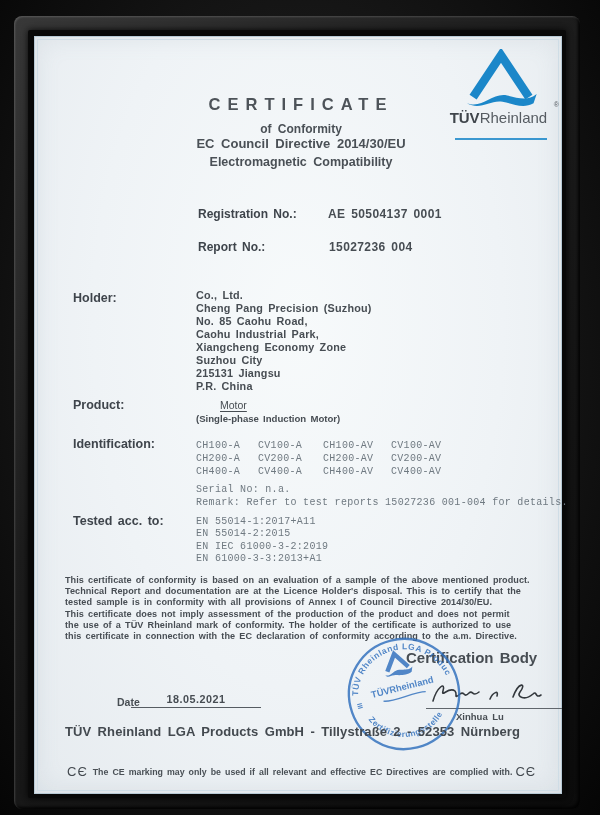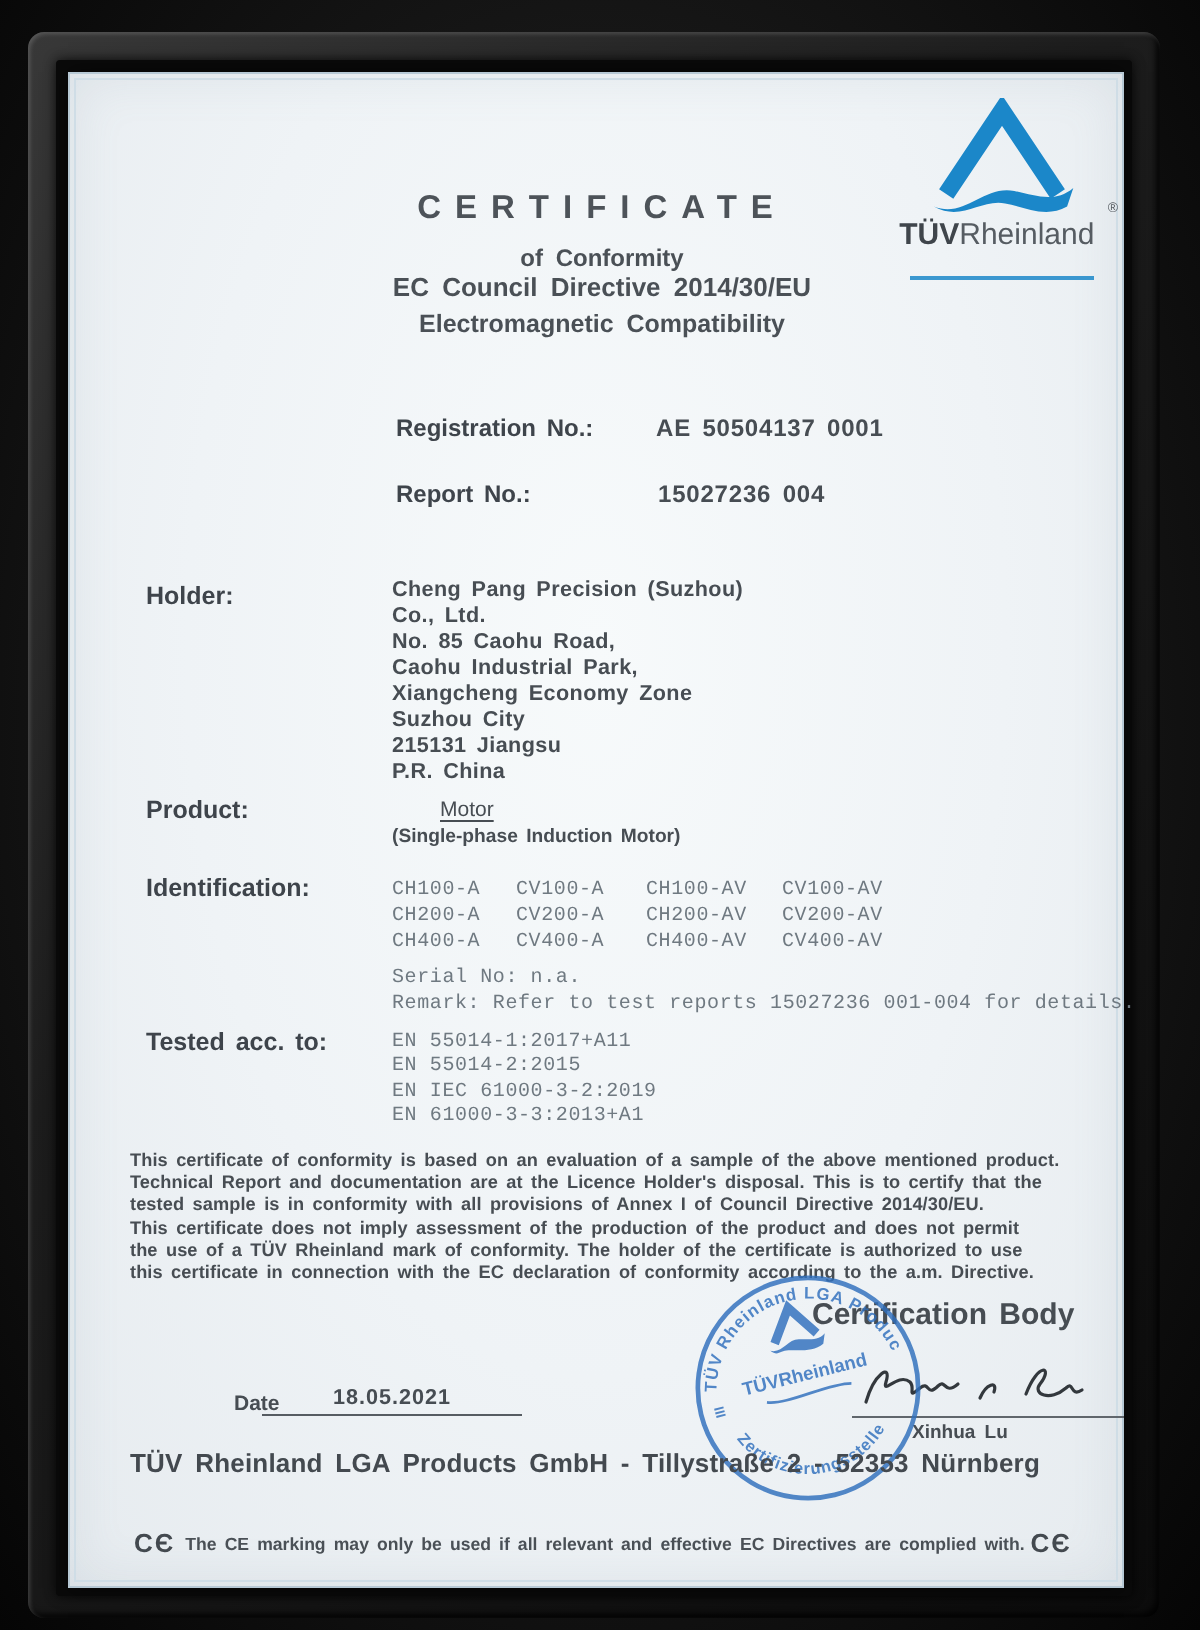--- a/index.html
+++ b/index.html
@@ -67,21 +67,21 @@
   .signer{font-size:9.5px;font-weight:700;word-spacing:2px;color:#474d53;}
 
   .stamp{transform:rotate(-14deg);opacity:.82;}
 
   .date-label{font-size:10.5px;font-weight:700;color:#474d53;}
   .date-line{border-bottom:1.3px solid #565c62;width:130px;text-align:center;font-size:10.8px;font-weight:700;letter-spacing:.5px;color:#474d53;padding-bottom:2px;}
 
   .company{font-size:13px;font-weight:700;color:#43494f;word-spacing:2.6px;letter-spacing:.1px;white-space:nowrap;}
 
   .ce-row{display:flex;align-items:center;width:496px;}
-  .ce-mark{font-size:13px;font-weight:700;color:#43494f;letter-spacing:1px;white-space:nowrap;}
+  .ce-mark{font-size:13px;font-weight:400;color:#43494f;letter-spacing:1px;white-space:nowrap;}
   .ce-text{font-size:8.8px;font-weight:700;color:#4a5056;word-spacing:1.6px;white-space:nowrap;margin:0 3px 0 5px;}
 </style>
 </head>
 <body>
 
 <div class="scene">
   <div class="frame-bevel"></div>
   <div class="frame-inner-lip"></div>
 
   <div class="paper">
@@ -105,22 +105,22 @@
       <div class="cert-sub3">Electromagnetic Compatibility</div>
     </div>
 
     <div class="row-label" style="left:163px;top:170px;">Registration No.:</div>
     <div class="row-value" style="left:293px;top:170px;">AE 50504137 0001</div>
     <div class="row-label" style="left:163px;top:203px;">Report No.:</div>
     <div class="row-value" style="left:294px;top:203px;">15027236 004</div>
 
     <div class="row-label" style="left:38px;top:254px;font-size:12.5px;">Holder:</div>
     <div class="abs addr" style="left:161px;top:252px;">
+      <div>Co., Ltd.</div>
       <div>Cheng Pang Precision (Suzhou)</div>
-      <div>Co., Ltd.</div>
       <div>No. 85 Caohu Road,</div>
       <div>Caohu Industrial Park,</div>
       <div>Xiangcheng Economy Zone</div>
       <div>Suzhou City</div>
       <div>215131 Jiangsu</div>
       <div>P.R. China</div>
     </div>
 
     <div class="row-label" style="left:38px;top:361px;font-size:12.5px;">Product:</div>
     <div class="abs product-name" style="left:161px;top:362px;">Motor</div>

